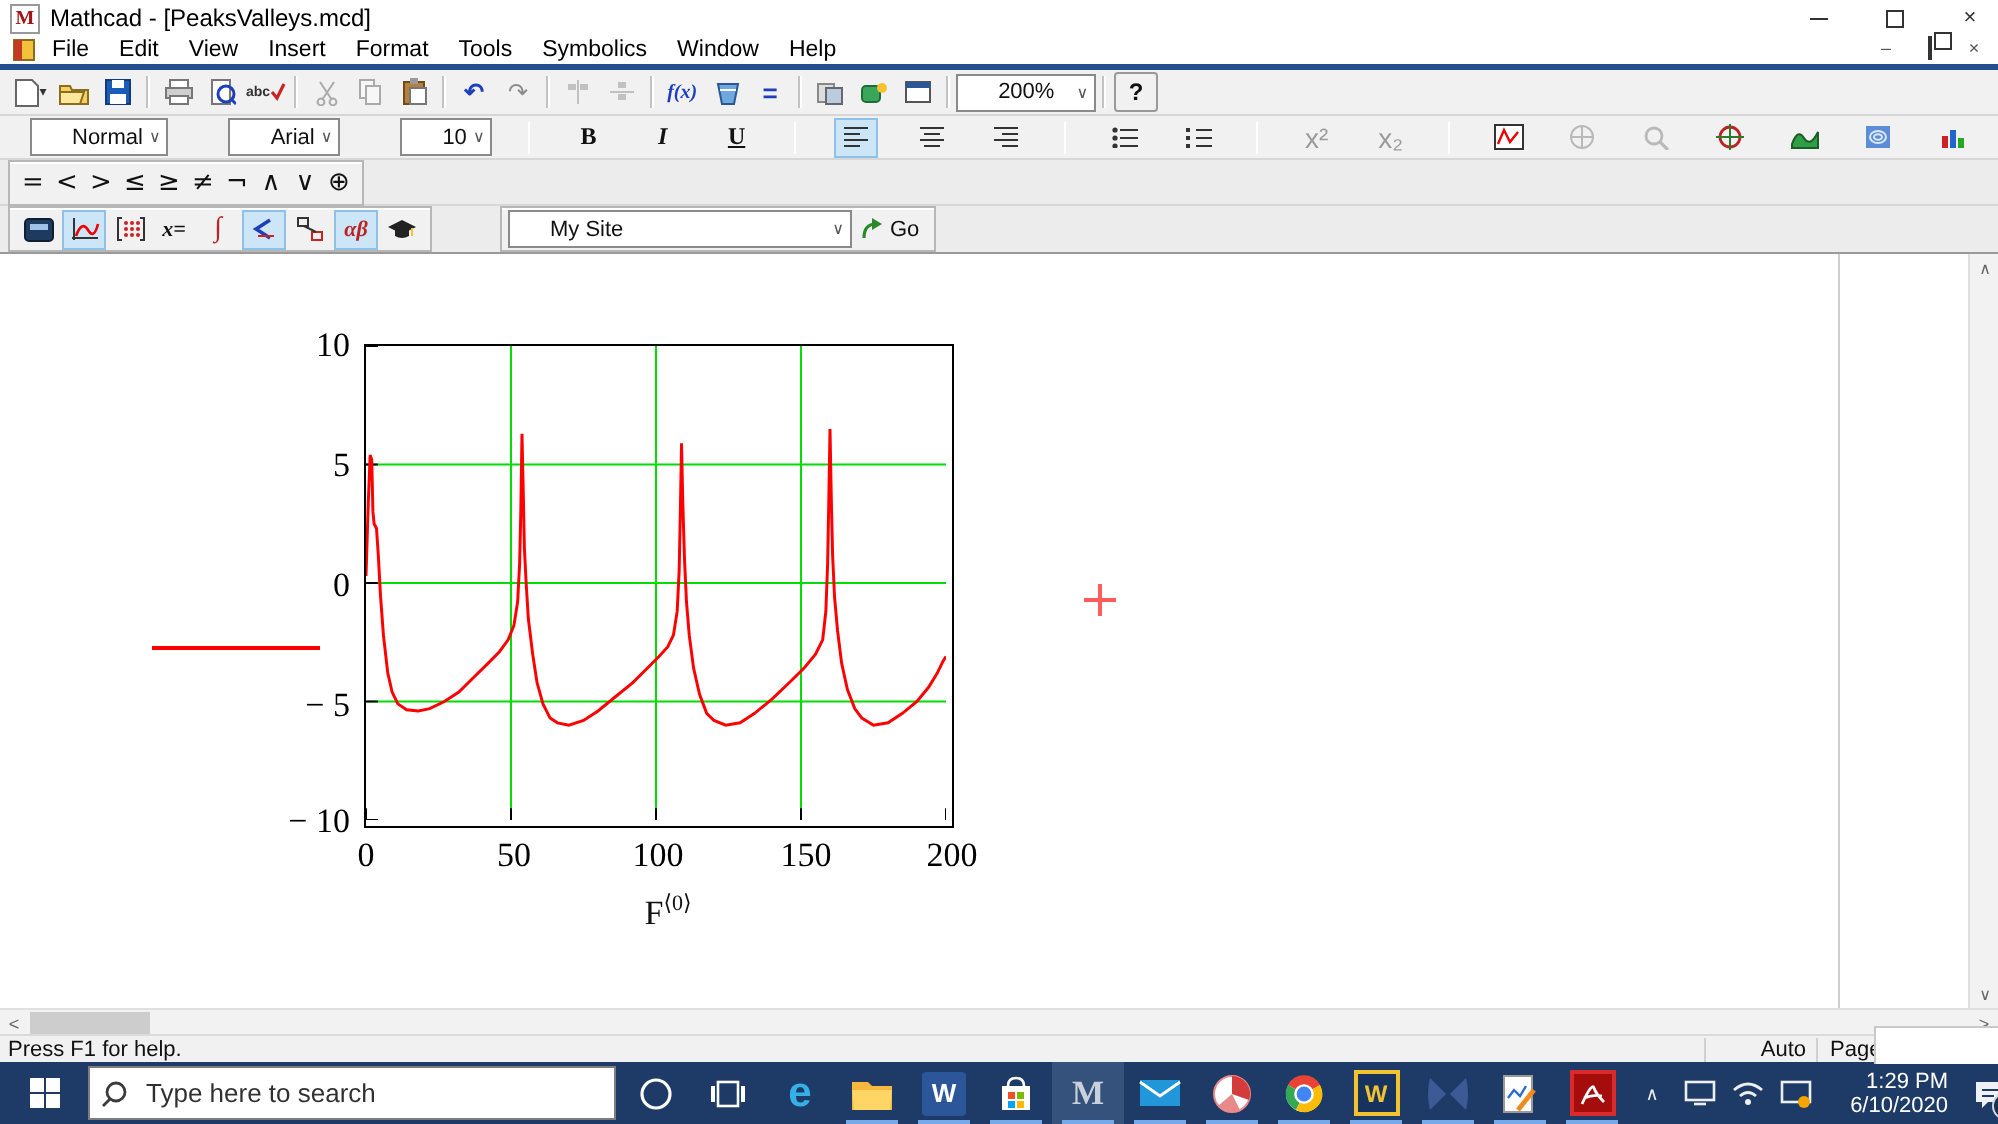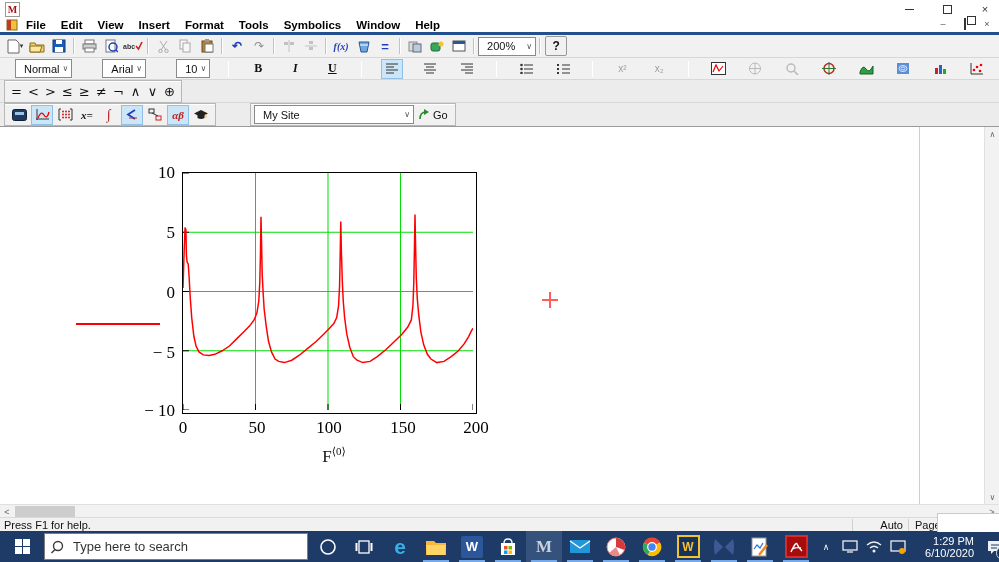--- a/index.html
+++ b/index.html
@@ -8,46 +8,46 @@
   
   .titlebar{position:absolute;left:0;top:0;width:999px;height:18px;background:#fff;display:flex;align-items:center;}
   .app-ico{width:13px;height:13px;margin:0 5px 0 5px;background:#fff;border:1px solid #999;
     color:#a51414;font:bold 10px "Liberation Serif",serif;display:flex;align-items:center;justify-content:center;}
   .title-text{font-size:12px;color:#000;}
   .win-ctrls{position:absolute;right:8px;top:0;height:18px;display:flex;gap:26px;align-items:center;}
   .wc{width:12px;height:12px;display:flex;align-items:center;justify-content:center;color:#333;font-size:11px;}
   .min-glyph{width:9px;border-bottom:1px solid #333;height:1px;}
   .restore-glyph{width:7px;height:7px;border:1px solid #333;position:relative;background:#fff;}
   .restore-glyph:before{content:"";position:absolute;left:2px;top:-3px;width:7px;height:7px;border:1px solid #333;z-index:-1;}
-  .menubar{position:absolute;left:0;top:18px;width:999px;height:14px;background:#fff;display:flex;align-items:center;font-weight:bold;}
+  .menubar{position:absolute;left:0;top:18px;width:999px;height:14px;background:#fff;display:flex;align-items:center;}
   .nb-ico{width:12px;height:12px;margin:0 8px 0 6px;}
   .menu-item{margin-right:15px;font-size:11.5px;color:#000;}
   .doc-ctrls{position:absolute;right:6px;top:19px;display:flex;gap:10px;align-items:center;}
   .dc{color:#555;font-size:9px;width:12px;text-align:center;}
   .navyline{position:absolute;left:0;top:32px;width:999px;height:3px;background:#234f8f;}
   
   .tbrow{position:absolute;left:0;width:999px;background:#f1f1f1;border-bottom:1px solid #d7d7d7;display:flex;align-items:center;}
   .row1{top:35px;height:22px;}
   .row2{top:58px;height:21px;gap:15px;}
   .row3{top:80px;height:22px;background:#ececec;}
   .row4{top:103px;height:23px;background:#ececec;border-bottom:1px solid #9a9a9a;}
   .tbtn{min-width:20px;height:18px;display:flex;align-items:center;justify-content:center;margin:0 1px;position:relative;}
   .tbtn.on{background:#cde6f7;border:1px solid #8fc0e8;}
   .tbtn.dis{opacity:.45;filter:grayscale(1);}
   .sep{width:1px;height:16px;background:#c2c2c2;border-right:1px solid #fff;margin:0 3px;}
   .combo{height:17px;background:#fff;border:1px solid #8a8a8a;display:flex;align-items:center;
-    font-size:11px;padding-left:8px;justify-content:space-between;}
+    font-size:11px;padding-left:20px;justify-content:space-between;}
   .combo .arr{color:#555;font-size:8px;padding:0 3px;}
   .panel{display:flex;align-items:center;border:1px solid #b7b7b7;background:#f1f1f1;height:21px;padding:0 3px;box-shadow:0 1px 0 #fff inset;}
   .bool-btn{width:17px;height:17px;display:flex;align-items:center;justify-content:center;
     font:13px "DejaVu Sans",sans-serif;color:#111;}
   .glyph-blue{color:#1d3fbd;font-weight:bold;}
   .fx{font:italic bold 10px "Liberation Serif",serif;color:#1d3fbd;}
   .txtbtn{font:bold 12px "Liberation Serif",serif;}
-  .sup-sub{font-size:10px;color:#333;}
+  .sup-sub{font-size:14px;color:#333;}
   .go-btn{display:flex;align-items:center;gap:3px;font-size:11px;padding:0 4px;}
   
   .worksheet{position:absolute;left:0;top:127px;width:984px;height:377px;background:#fff;overflow:hidden;}
   .margin-line{position:absolute;left:919px;top:127px;width:1px;height:377px;background:#cfcfcf;}
   .vscroll{position:absolute;left:984px;top:127px;width:15px;height:377px;background:#f2f2f2;border-left:1px solid #e0e0e0;}
   .vs-arrow{position:absolute;left:0;width:15px;height:14px;display:flex;align-items:center;justify-content:center;color:#666;font-size:8px;}
   .hscroll{position:absolute;left:0;top:504px;width:999px;height:13px;background:#f2f2f2;border-top:1px solid #e0e0e0;}
   .hs-arrow{position:absolute;top:0;width:14px;height:13px;display:flex;align-items:center;justify-content:center;color:#666;font-size:9px;}
   .hs-thumb{position:absolute;left:15px;top:1px;width:60px;height:11px;background:#cdcdcd;}
   
@@ -87,20 +87,21 @@
   .badge{position:absolute;right:2px;bottom:2px;width:12px;height:12px;border-radius:50%;background:#16324f;border:1px solid #cfd8e2;
     color:#fff;font-size:8px;display:flex;align-items:center;justify-content:center;}
 </style>
 </head>
 <body>
 
 <div class="screen">
 
   <div class="titlebar">
     <div class="app-ico">M</div>
+    <div class="title-text">Mathcad - [PeaksValleys.mcd]</div>
     <div class="win-ctrls">
       <div class="wc">
           <span class="min-glyph"></span>
         </div>
       <div class="wc">
           <span class="restore-glyph"></span>
         </div>
       <div class="wc">×</div>
     </div>
   </div>

